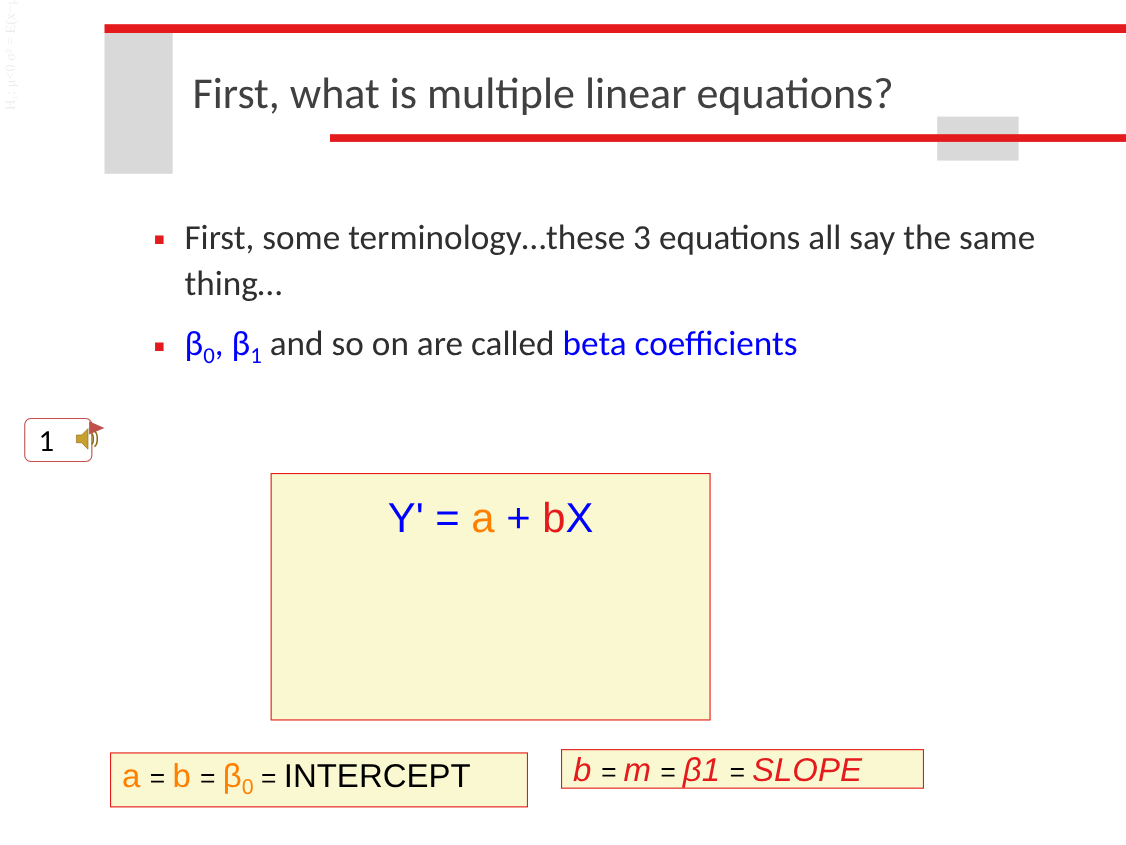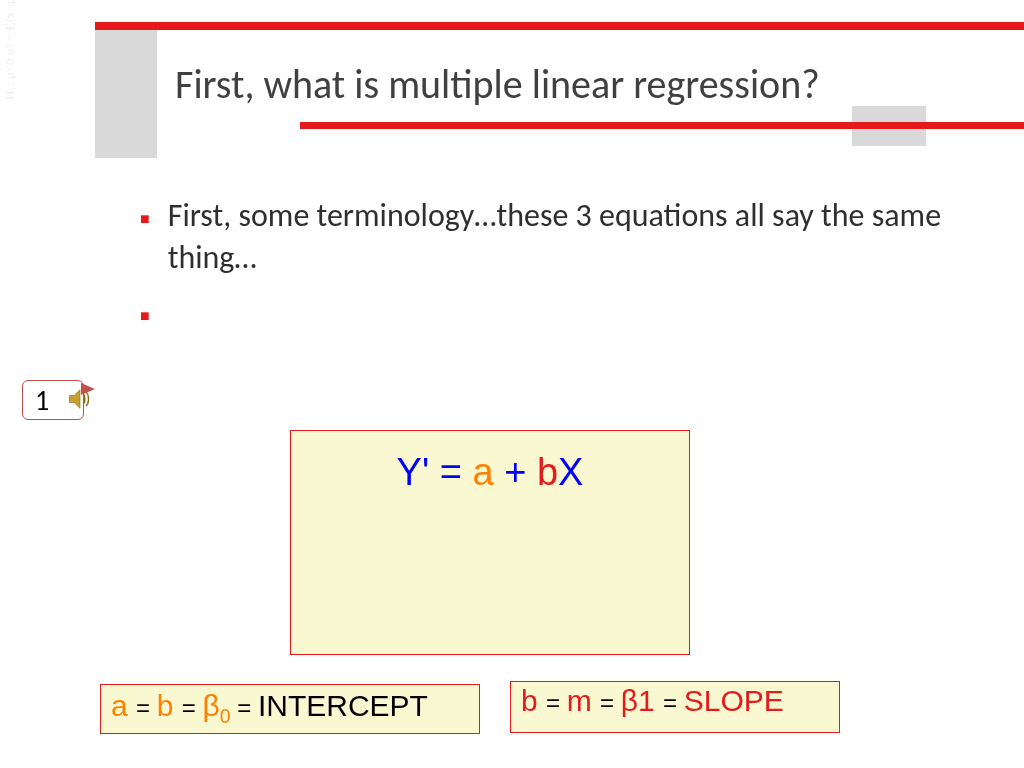--- a/index.html
+++ b/index.html
@@ -126,21 +126,20 @@
   .equations-box {
     position: absolute;
     top: 430px;
     left: 246px;
     width: 400px;
     height: 225px;
     background: #faf8d0;
     border: 1.5px solid #e41a1c;
     text-align: center;
     padding-top: 10px;
-    margin-left: 44px;
   }
   .eq {
     font-size: 38px;
     font-family: Arial, sans-serif;
     margin: 10px 0;
     color: #0000ff;
   }
   .eq .orange { color: #ff7f00; }
   .eq .red { color: #e41a1c; }
   .eq .blue { color: #0000ff; }
@@ -157,50 +156,54 @@
     padding: 4px 10px;
     font-size: 30px;
     font-family: Arial, sans-serif;
     color: #000;
   }
   .slope-box {
     position: absolute;
     top: 681px;
     left: 510px;
     width: 330px;
-    height: 52px;
+    height: 36px;
     background: #faf8d0;
     border: 1.5px solid #e41a1c;
     padding: 2px 10px;
     font-size: 30px;
     font-family: Arial, sans-serif;
+    font-style: italic;
   }
   .small-eq { font-size: 0.8em; }
   .orange { color: #ff7f00; }
   .red { color: #e41a1c; }
 </style>
 </head>
 <body>
 
 <div class="bg-formulas">H₁: μ&lt;0   σ² = E(x−μ)² = E₁t = s/√n  Σwᵢ(xᵢ(β−1)) = ĥ  y = xⱼ  H₀: μ=0  x̄−μ₀</div>
 
 <div class="top-red-bar"></div>
 <div class="grey-block-left"></div>
 <div class="grey-block-right"></div>
 
-<div class="title">First, what is multiple linear regression?</div>
+<div class="title">First, what is multiple linear equations?</div>
 <div class="mid-red-bar"></div>
 
 <div class="bullets">
   <div class="bullet">
     <span class="marker">■</span>
     <span>First, some terminology…these 3 equations all say the same thing…</span>
   </div>
   <div class="bullet">
     <span class="marker">■</span>
+    <span>
+      <span class="blue">β</span><span class="blue sub">0</span><span class="blue">, β</span><span class="blue sub">1</span><span> and so on are called </span><span class="blue">beta coefficients</span>
+    </span>
   </div>
 </div>
 
 <div class="callout">
   <span>1</span>
 </div>
 <svg class="sound-icon" viewBox="0 0 24 24">
   <path d="M3 9v6h4l5 5V4L7 9H3z" fill="#c8a030" stroke="#8a6a10" stroke-width="0.5"></path>
   <path d="M15 8c1.5 1 1.5 7 0 8" stroke="#8a6a10" fill="none" stroke-width="1.2"></path>
   <path d="M17 6c3 2 3 10 0 12" stroke="#8a6a10" fill="none" stroke-width="1.2"></path>

